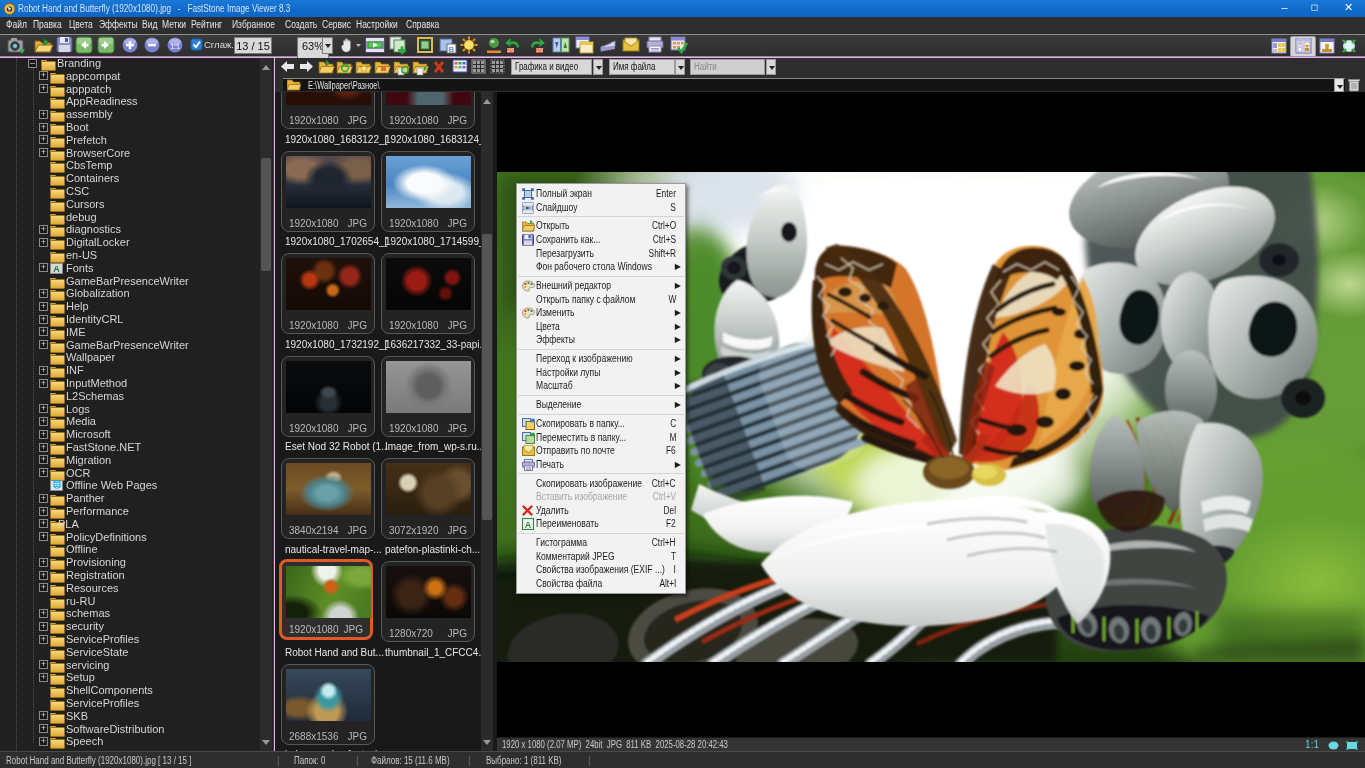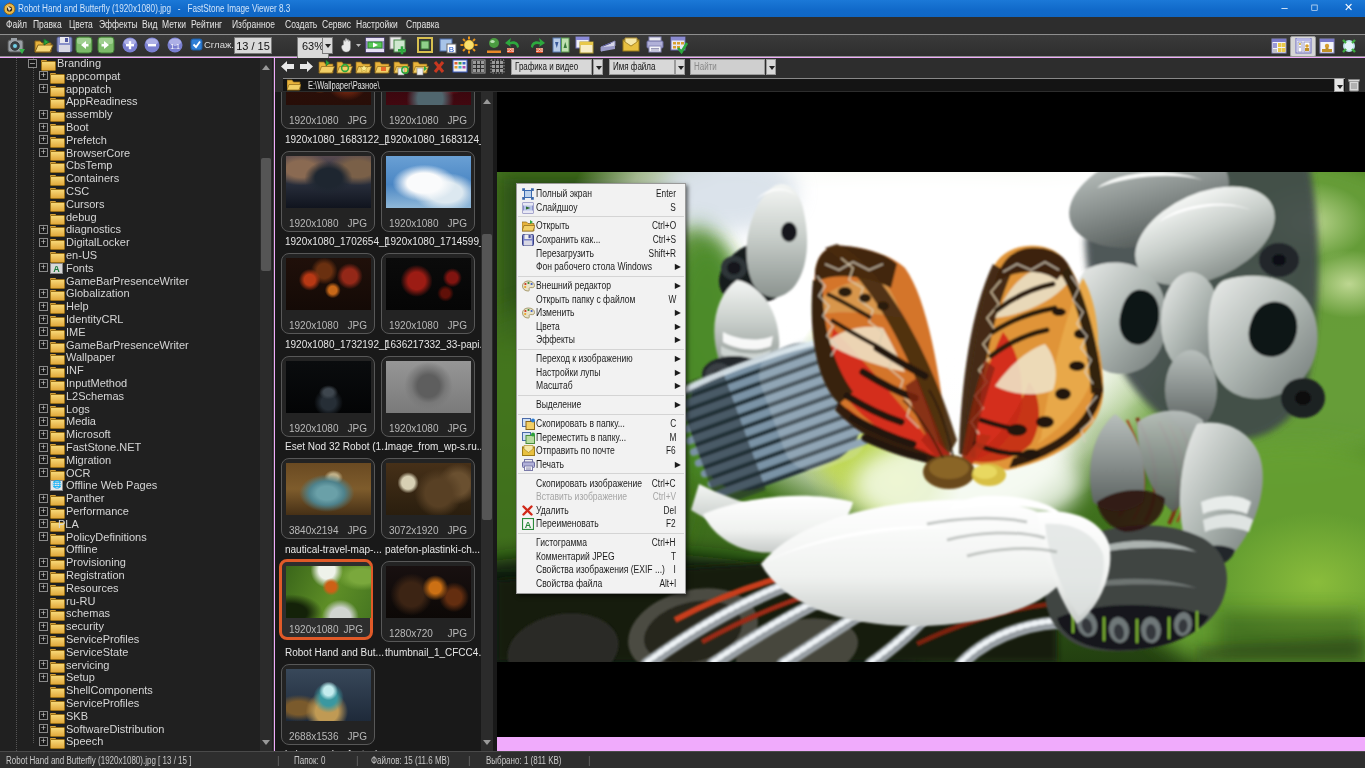--- a/index.html
+++ b/index.html
@@ -1141,20 +1141,26 @@
 <div class="mi">
 <span class="lab">Свойства изображения (EXIF ...)</span>
 <span class="sc">I</span>
 </div>
 <div class="mi">
 <span class="lab">Свойства файла</span>
 <span class="sc">Alt+I</span>
 </div>
 </div>
 </div>
+<div id="vstat" class="abs"><span class="s" style="margin-left:5px">1920 x 1080 (2.07 MP)&nbsp;&nbsp;24bit&nbsp;&nbsp;JPG&nbsp;&nbsp;811 KB&nbsp;&nbsp;2025-08-28 20:42:43</span><span style="position:absolute;right:46px;color:#5ad8d8;">1:1</span><svg style="position:absolute;right:26px;top:3px" width="11" height="9" viewBox="0 0 11 9">
+        <ellipse cx="5.5" cy="4.5" rx="5" ry="4" fill="#6ad8dc"></ellipse>
+      </svg><svg style="position:absolute;right:7px;top:3px" width="12" height="9" viewBox="0 0 12 9">
+        <rect x="1" y="1" width="10" height="7" fill="#6ad8dc"></rect>
+        <path d="M0 0 L3 0 L0 3 Z M12 0 L12 3 L9 0 Z M0 9 L0 6 L3 9 Z M12 9 L9 9 L12 6 Z" fill="#2a8a8c"></path>
+      </svg></div>
 <div id="bbar" class="abs">
       <span style="position:absolute;left:6px">Robot Hand and Butterfly (1920x1080).jpg [ 13 / 15 ]</span>
       <i style="left:277px">|</i>
       <span style="position:absolute;left:294px">Папок: 0</span>
       <i style="left:356px">|</i>
       <span style="position:absolute;left:371px">Файлов: 15 (11.6 MB)</span>
       <i style="left:468px">|</i>
       <span style="position:absolute;left:486px">Выбрано: 1 (811 KB)</span>
       <i style="left:588px">|</i>
     </div>

